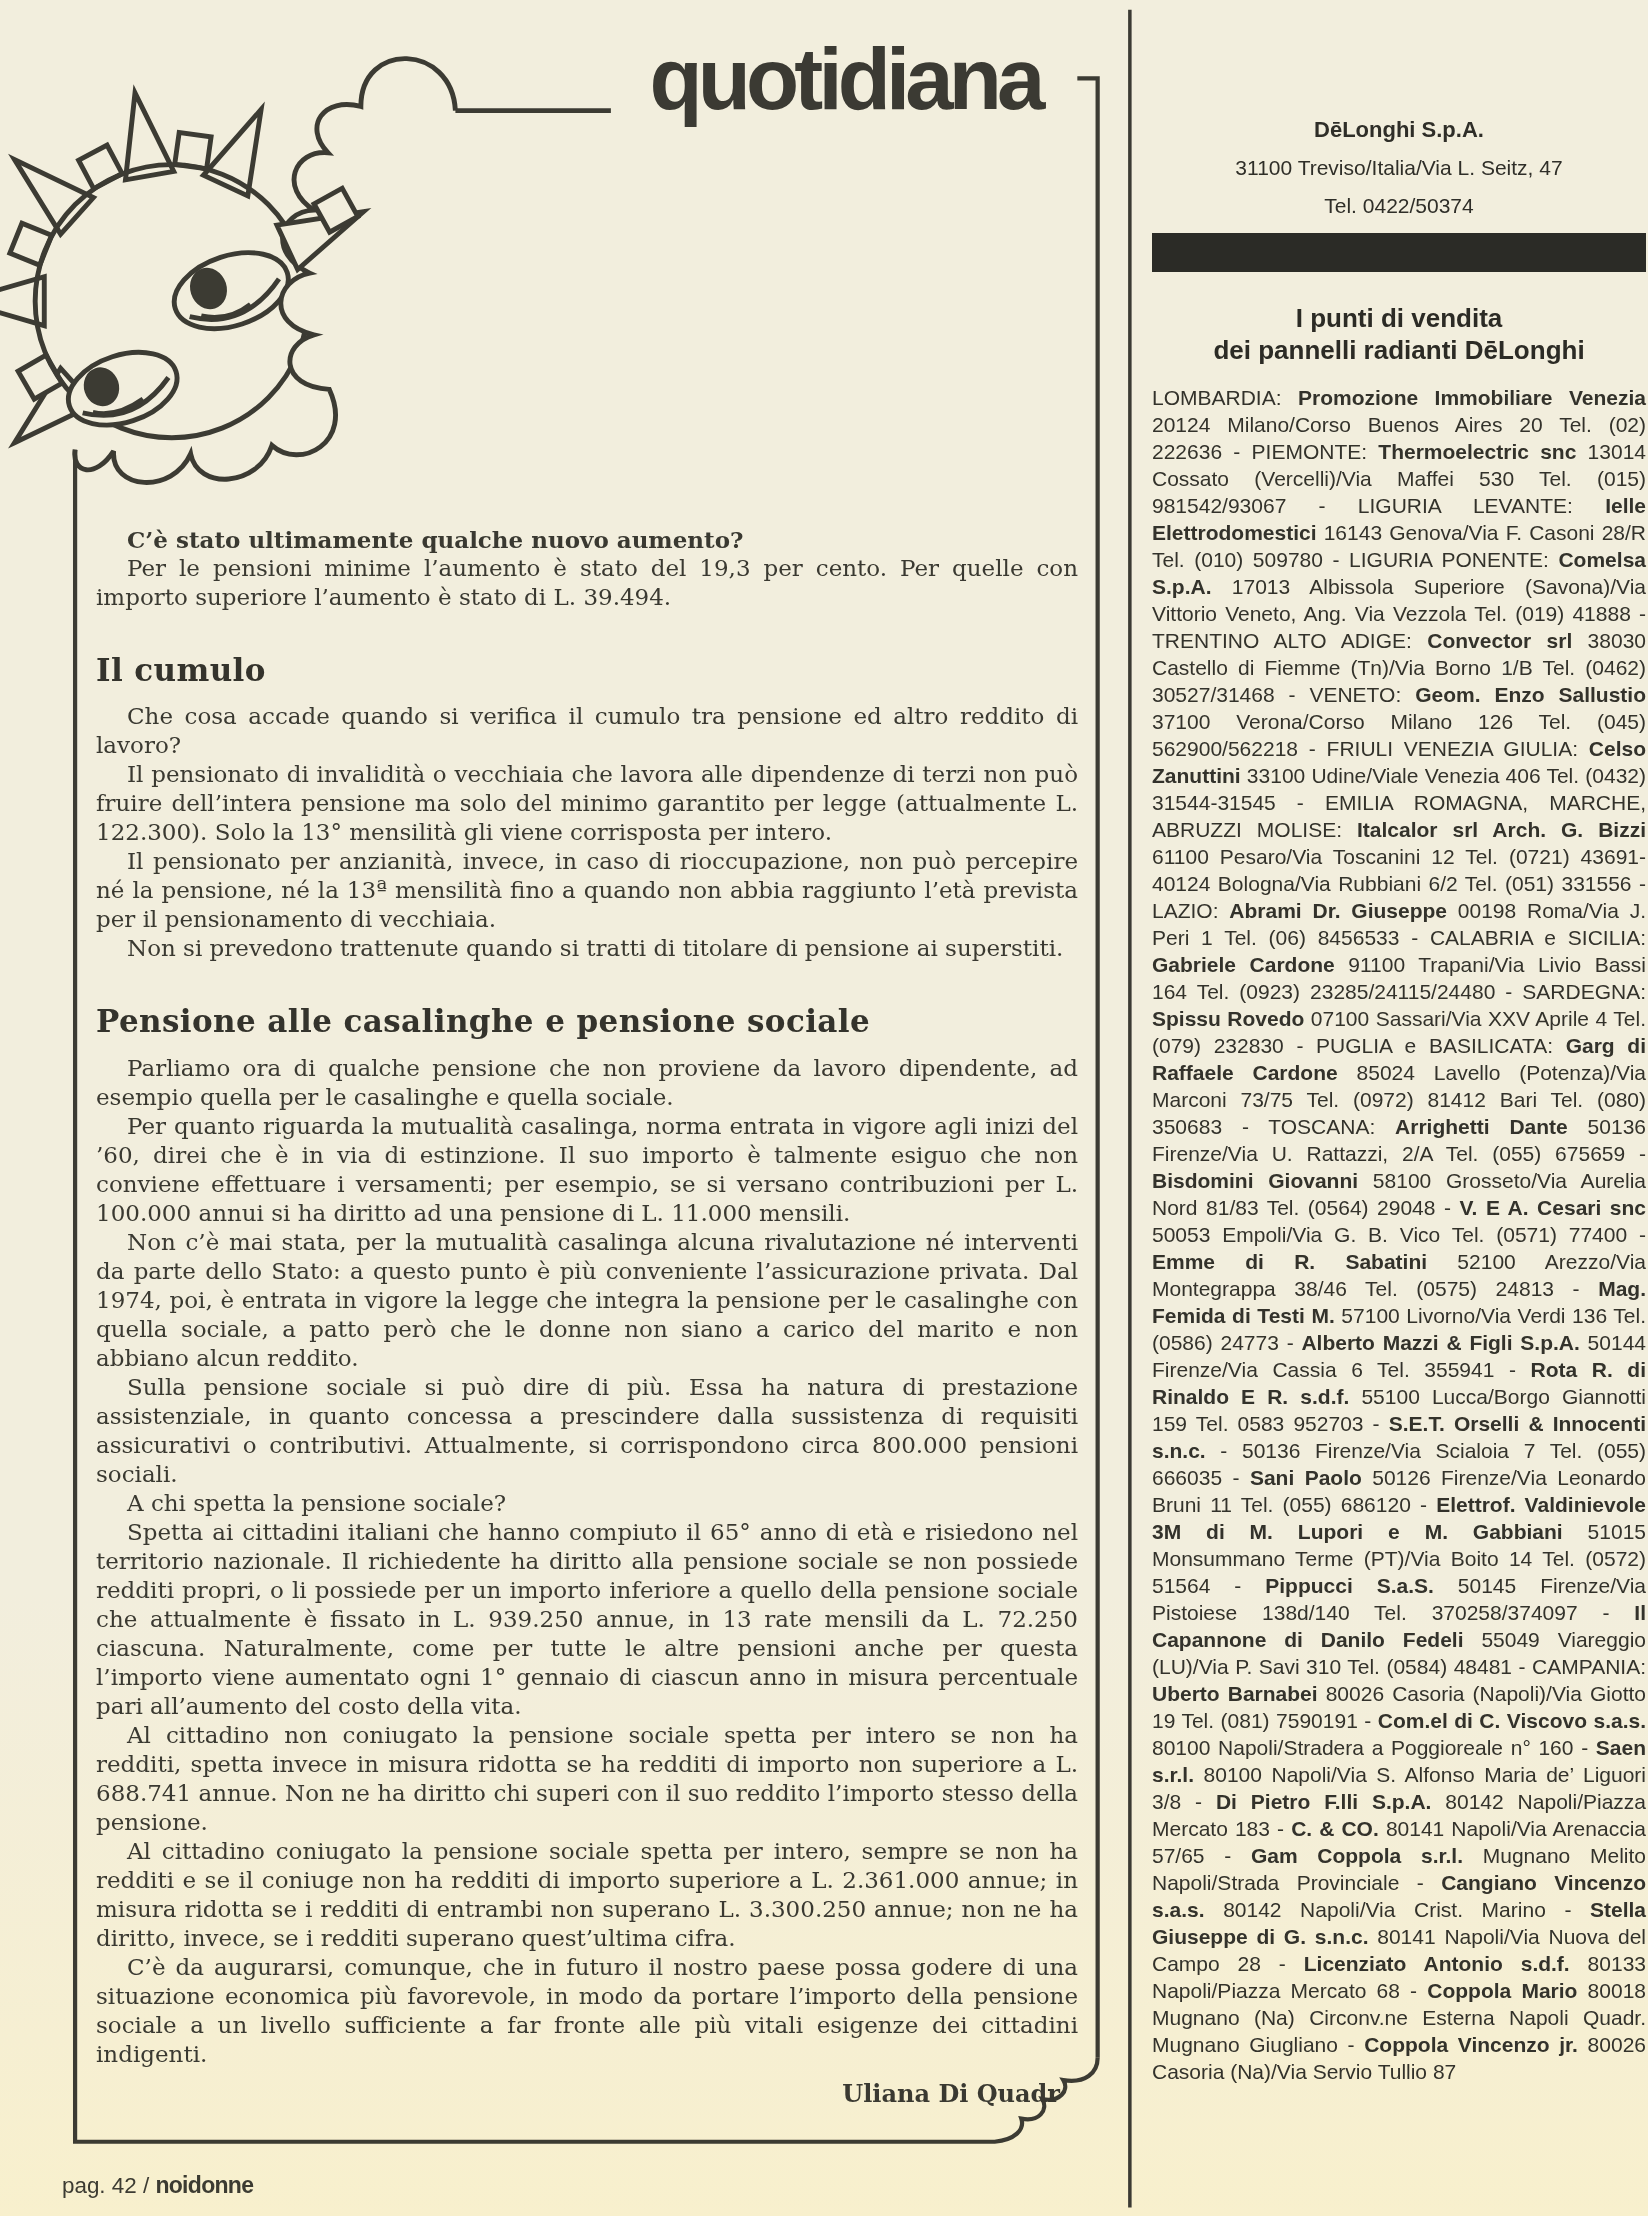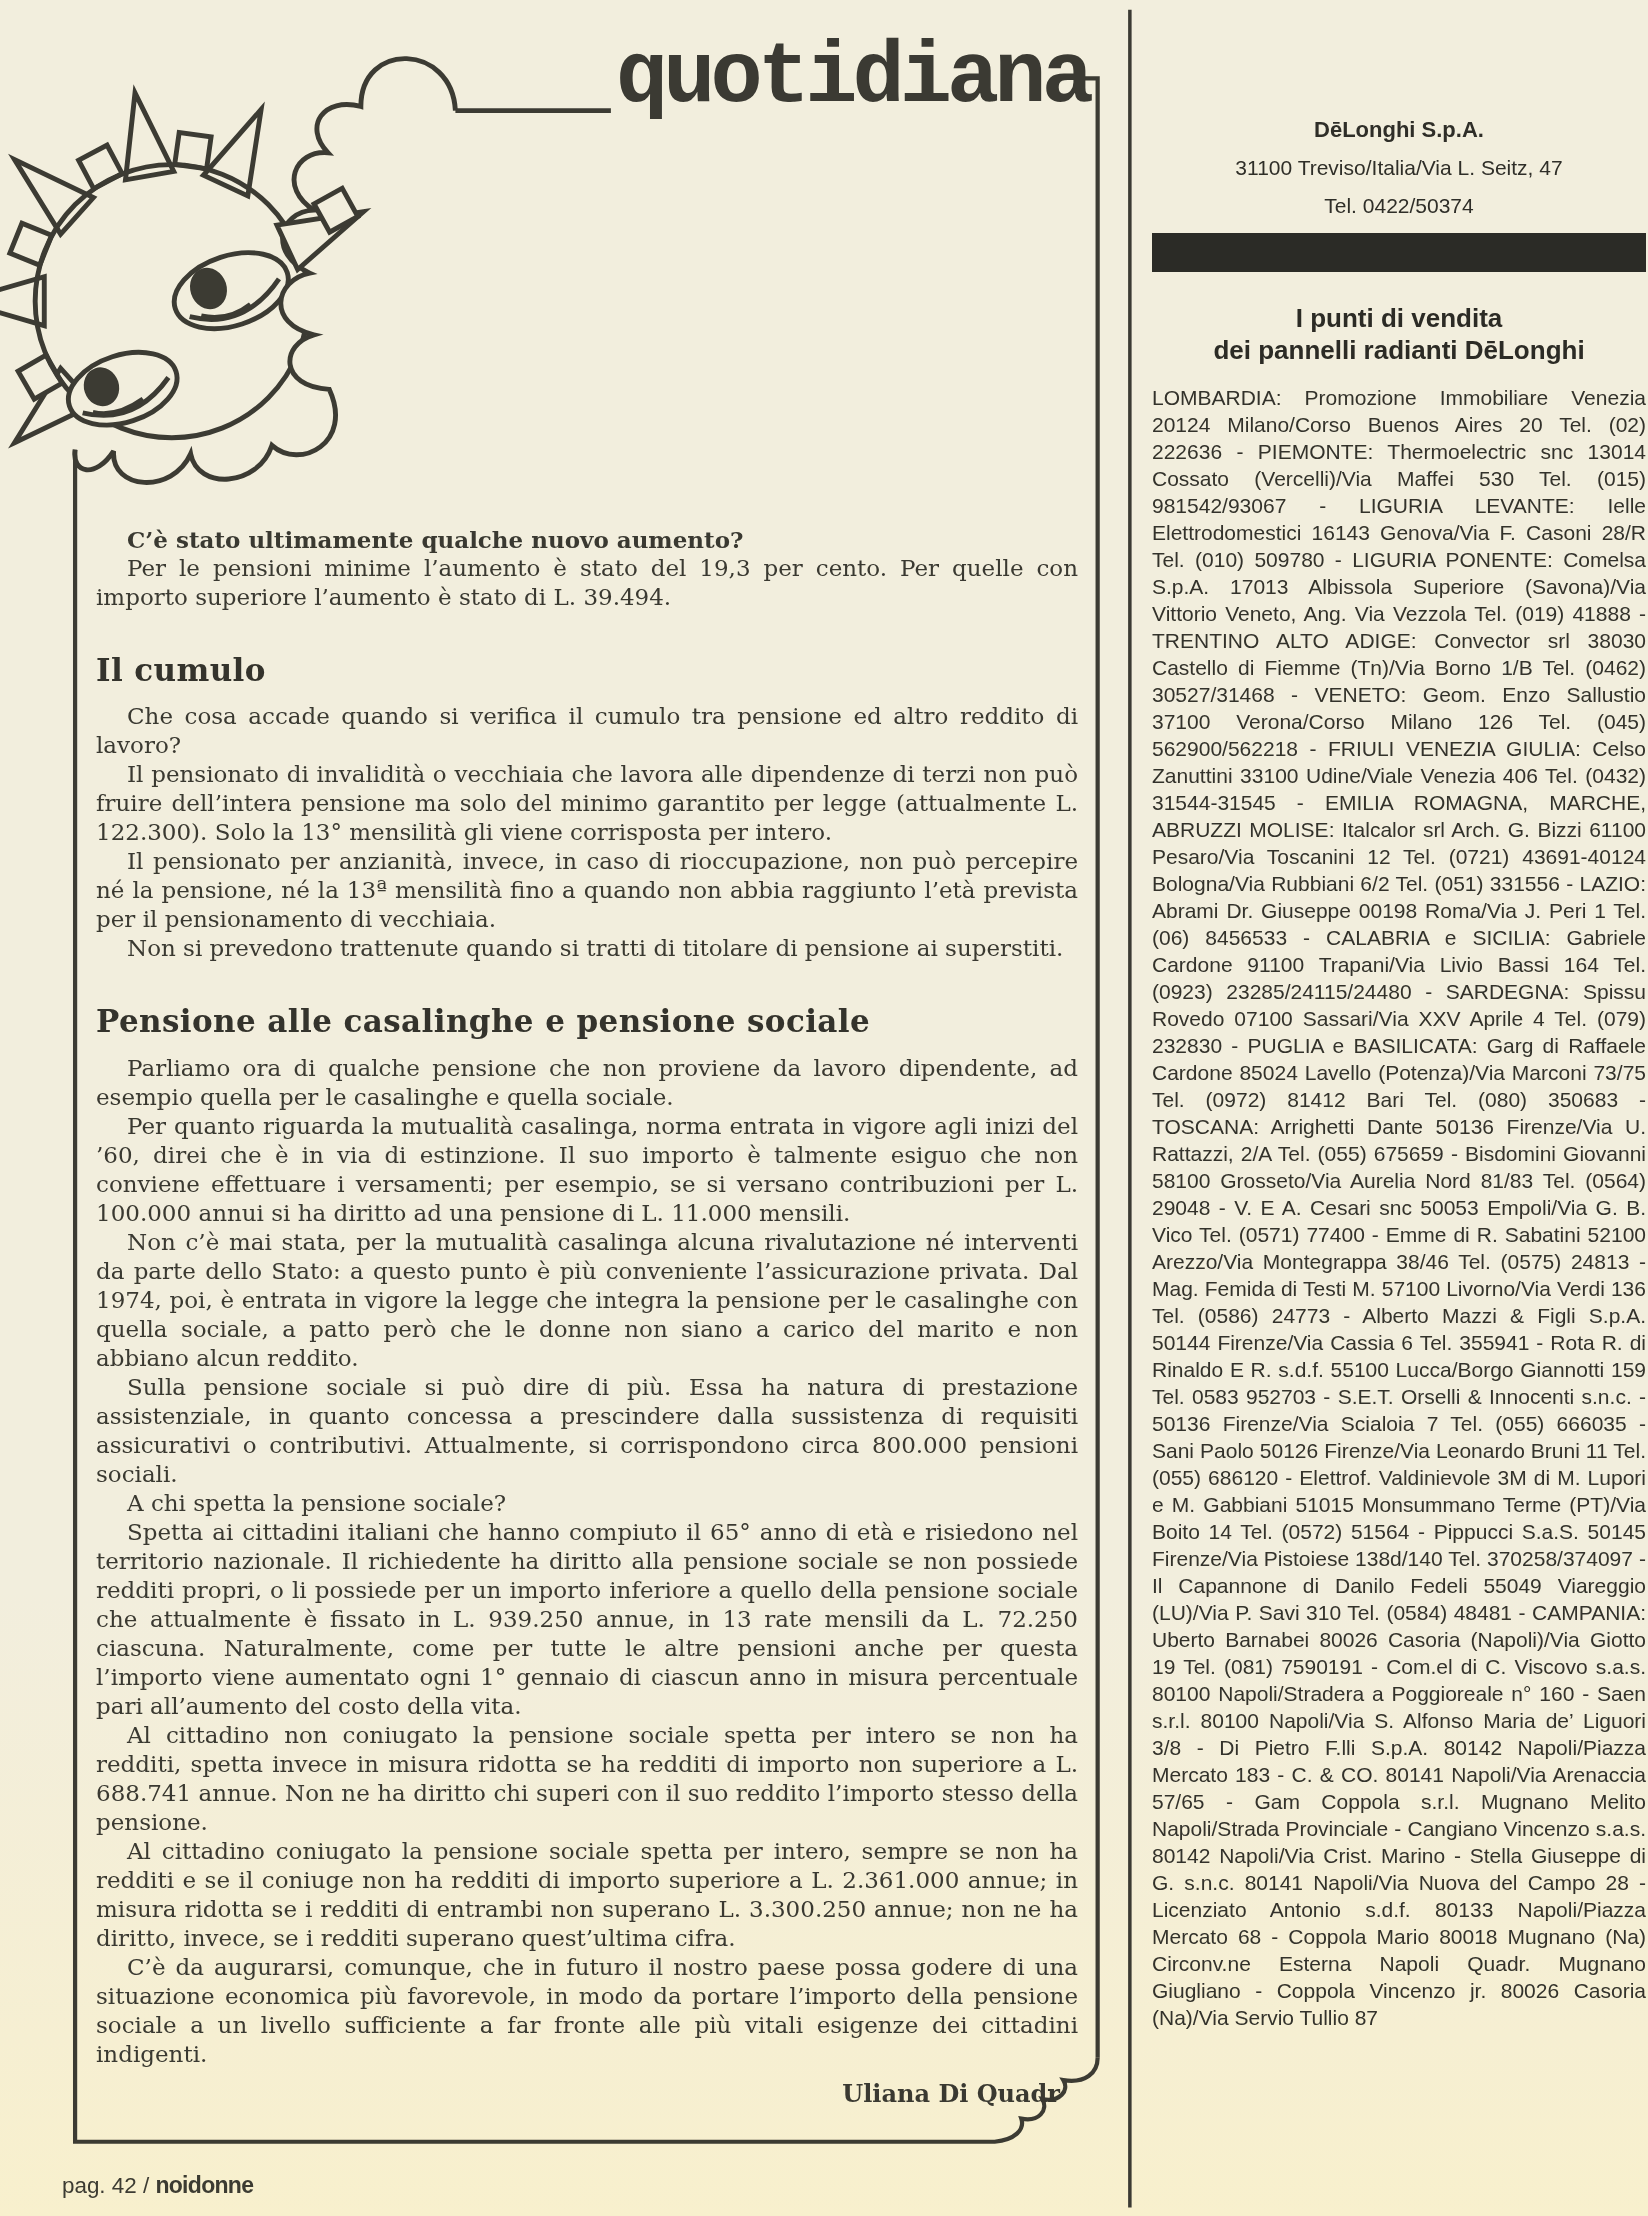--- a/index.html
+++ b/index.html
@@ -8,22 +8,22 @@
     width:1649px;height:2216px;
     background:linear-gradient(180deg,#f2eedd 0%,#f2eedd 72%,#f6efd2 92%,#f8f0cd 100%);
     overflow:hidden;
     color:#35342e;
   }
   #decor{position:absolute;left:0;top:0;width:1649px;height:2216px;pointer-events:none;}
 
   
   .wordmark{
     position:absolute;left:601px;top:29px;width:488px;
-    text-align:right;white-space:nowrap;
-    font-family:Liberation Mono, monospace;font-weight:700;
+    text-align:center;white-space:nowrap;
+    font-family:Liberation Sans, sans-serif;font-weight:700;
     font-size:87px;letter-spacing:-4.9px;color:#3b3a33;
   }
 
   
   .article{
     position:absolute;left:96px;top:499px;width:982px;
     font-family:"DejaVu Serif",serif;
     font-size:23px;line-height:29px;color:#3a3931;
     text-align:justify;
   }
@@ -49,21 +49,21 @@
   .ad .addr.company{font-weight:700;font-size:22px;}
   .black-bar{margin-top:14px;width:494px;height:39px;background:#2b2b26;}
   .ad .sale-head{
     margin:31px 0 0 0;text-align:center;font-weight:700;
     font-size:26px;line-height:31.5px;color:#2c2b25;
   }
   .directory{
     margin-top:18px;text-align:justify;
     font-size:21px;line-height:27px;color:#33322b;
   }
-  .directory .b{font-weight:400;}
+  .directory .b{font-weight:700;}
 
   
   .footer{
     position:absolute;left:62px;top:2172px;
     font-family:"Liberation Sans",sans-serif;font-size:22.4px;color:#3c3b32;
   }
   .footer .mag{font-weight:700;font-size:23px;letter-spacing:-0.7px;}
 </style>
 </head>
 <body>

